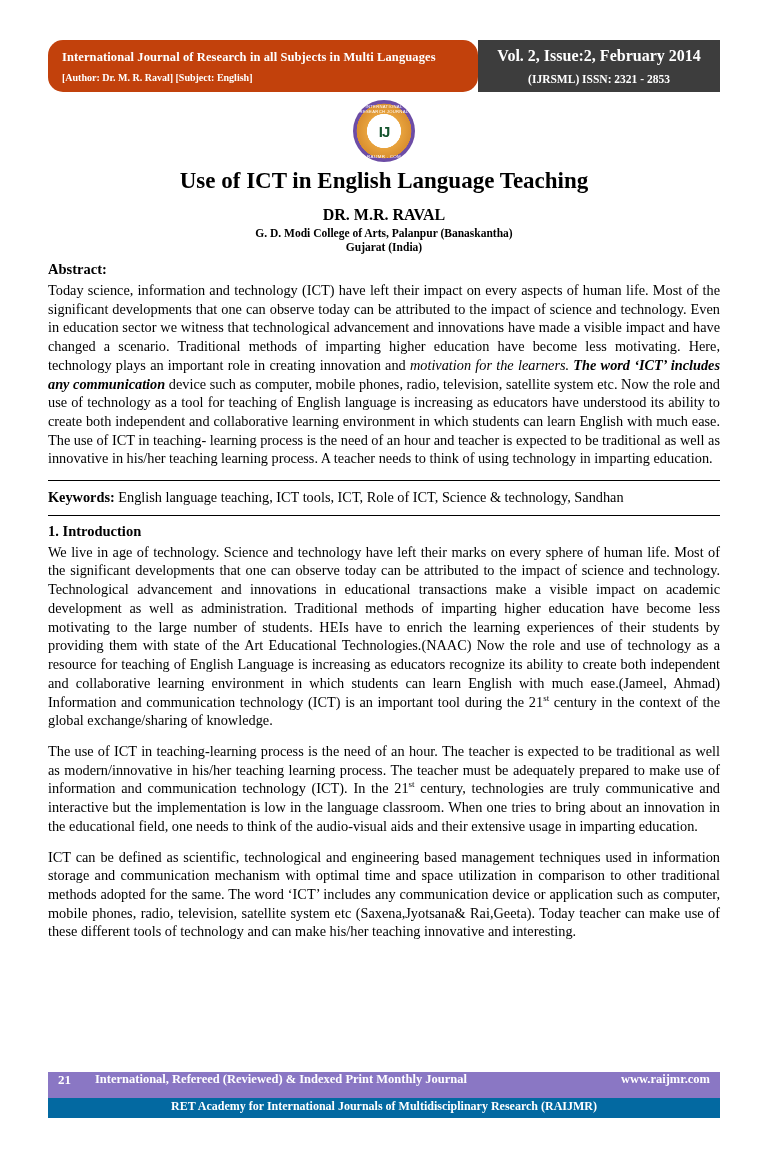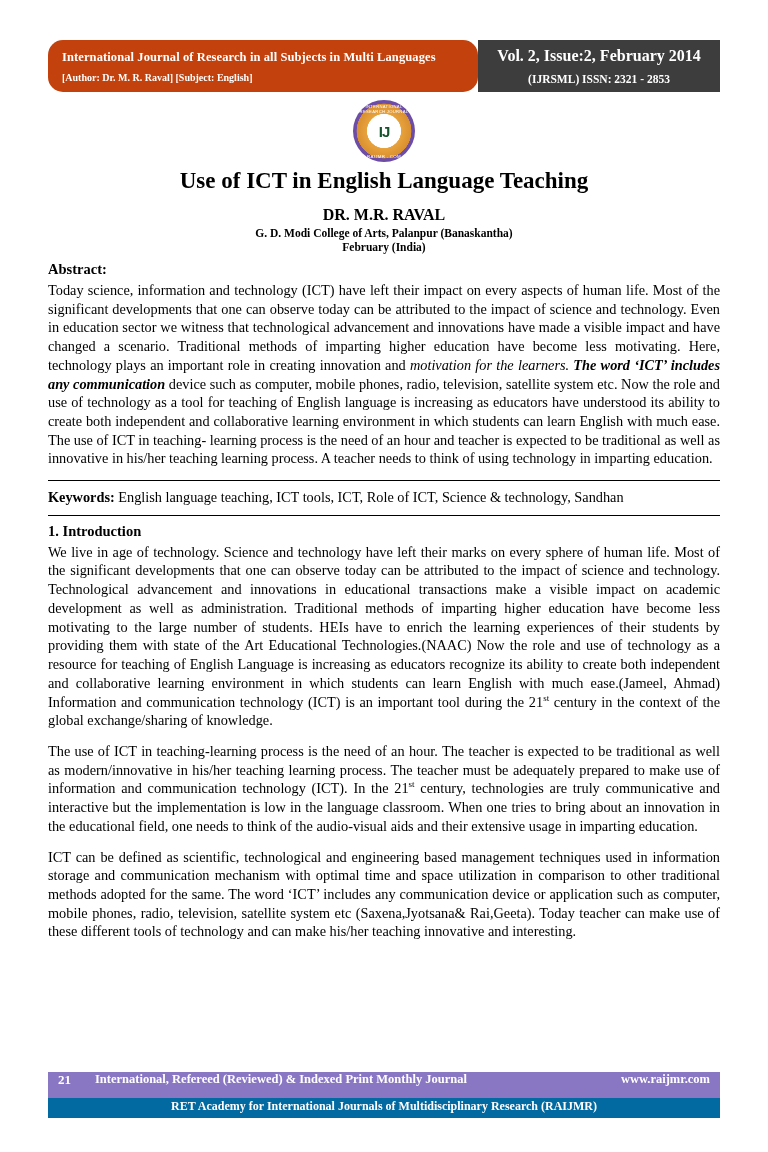--- a/index.html
+++ b/index.html
@@ -249,21 +249,21 @@
     <div class="logo">
       <div class="ring-text-top">INTERNATIONAL  RESEARCH  JOURNAL</div>
       <div class="inner">IJ</div>
       <div class="ring-text">RAIJMR . COM</div>
     </div>
   </div>
 
   <div class="title">Use of ICT in English Language Teaching</div>
   <div class="author">DR. M.R. RAVAL</div>
   <div class="affil1">G. D. Modi College of Arts, Palanpur (Banaskantha)</div>
-  <div class="affil2">February (India)</div>
+  <div class="affil2">Gujarat (India)</div>
 
   <div class="section-head">Abstract:</div>
   <p class="body abstract-text"><span>Today science, information and technology (ICT) have left their impact on every aspects of human life. Most of the significant developments that one can observe today can be attributed to the impact of science and technology. Even in education sector we witness that technological advancement and innovations have made a visible impact and have changed a scenario. Traditional methods of imparting higher education have become less motivating. Here, technology plays an important role in creating innovation and </span><span class="italic">motivation for the learners.</span><span class="bolditalic"> The word ‘ICT’ includes any communication</span><span> device such as computer, mobile phones, radio, television, satellite system etc. Now the role and use of technology as a tool for teaching of English language is increasing as educators have understood its ability to create both independent and collaborative learning environment in which students can learn English with much ease. The use of ICT in teaching- learning  process is the need of an hour and teacher is expected to be traditional as well as innovative in his/her teaching learning process. A teacher needs to think of using technology in imparting education.</span></p>
 
   <hr class="rule">
 
   <p class="keywords"><b>Keywords:</b><span> English language teaching, ICT tools, ICT, Role of ICT, Science &amp; technology, Sandhan</span></p>
 
   <hr class="rule">
 

